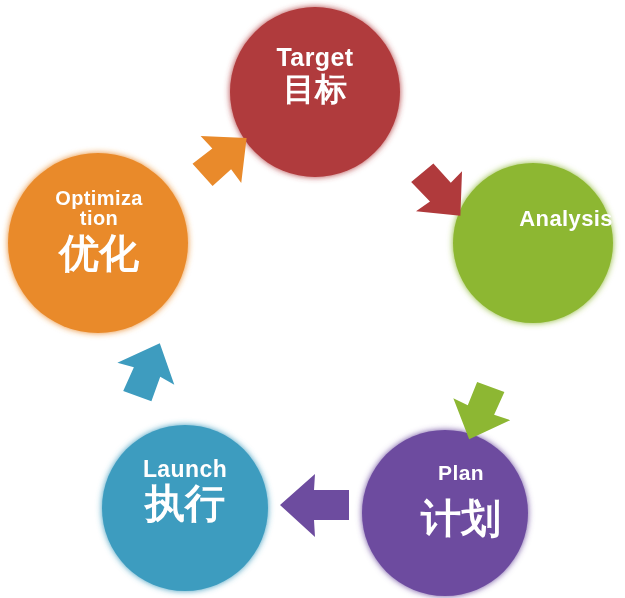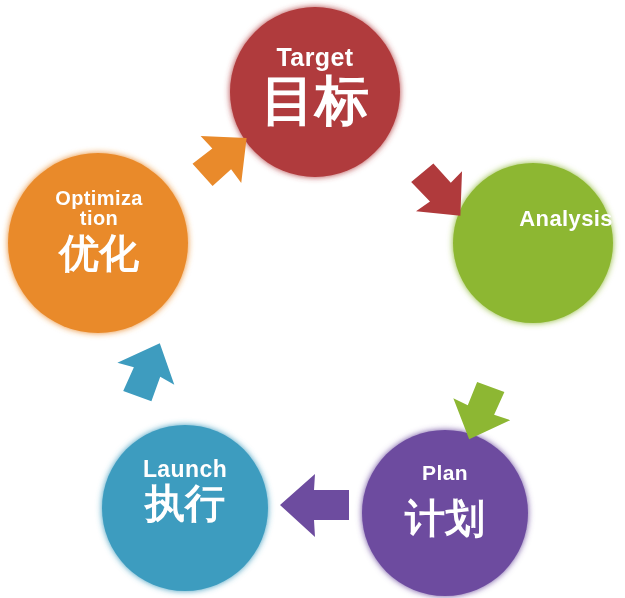--- a/index.html
+++ b/index.html
@@ -42,32 +42,32 @@
     display: block;
     font-weight: bold;
     font-family: "DejaVu Sans", "Liberation Sans", sans-serif;
   }
 
   
   #label-target {
     left: 230px; top: 45px; width: 170px;
   }
   #label-target .label-en { font-size: 25px; }
-  #label-target .label-zh { font-size: 54px; margin-top: 2px; }
+  #label-target .label-zh { font-size: 32px; margin-top: 2px; }
 
   
   #label-analysis {
     left: 453px; top: 208px; width: 160px; text-align: right;
   }
   #label-analysis .label-en { font-size: 22px; }
   #label-analysis .label-zh { font-size: 40px; margin-top: 2px; }
 
   
   #label-plan {
-    left: 365px; top: 462px; width: 160px;
+    left: 381px; top: 462px; width: 160px;
   }
   #label-plan .label-en { font-size: 21px; }
   #label-plan .label-zh { font-size: 40px; margin-top: 15px; }
 
   
   #label-launch {
     left: 105px; top: 458px; width: 160px;
   }
   #label-launch .label-en { font-size: 23px; }
   #label-launch .label-zh { font-size: 40px; margin-top: 2px; }

